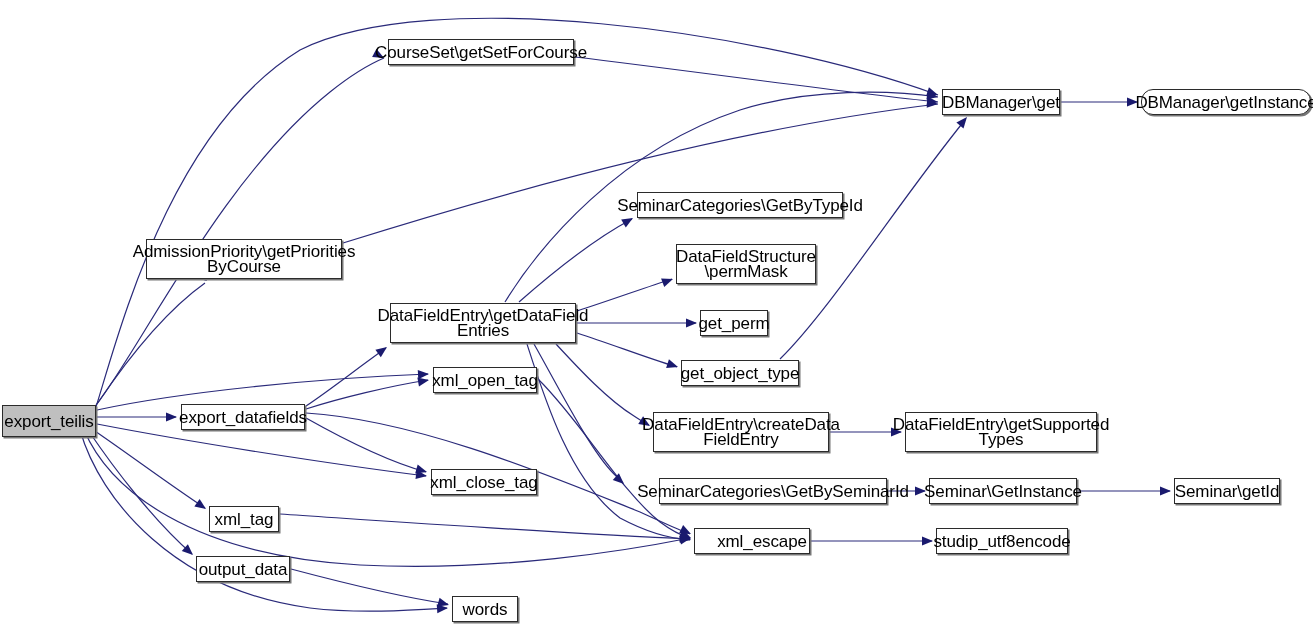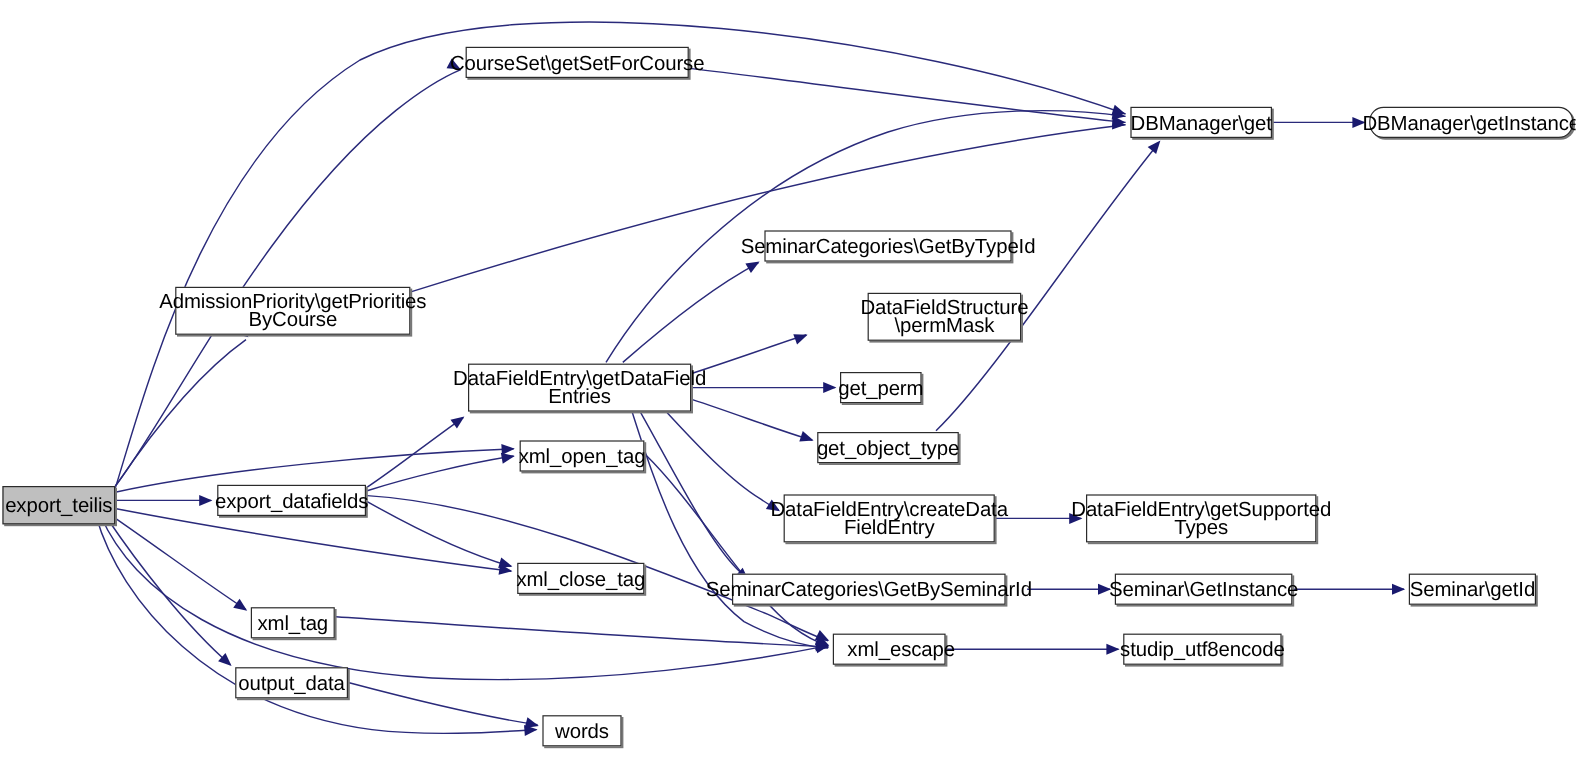--- a/index.html
+++ b/index.html
@@ -127,35 +127,35 @@
       <polygon points="0,0 -11,-4.6 -11,4.6" class="edge-arrow" transform="translate(691,538) rotate(25)"></polygon>
     </svg>
   <div id="node-layer">
       <div class="node-box highlight" style="left: 2px; top: 405px; width: 94px; height: 32px;"><span class="node-label">export_teilis</span></div>
       <div class="node-box" style="left: 388px; top: 39px; width: 186px; height: 26px;"><span class="node-label">CourseSet\getSetForCourse</span></div>
       <div class="node-box" style="left: 942px; top: 89px; width: 118px; height: 26px;"><span class="node-label">DBManager\get</span></div>
       <div class="node-box" style="left: 1141px; top: 89px; width: 170px; height: 26px; border-radius: 12px;"><span class="node-label">DBManager\getInstance</span></div>
       <div class="node-box" style="left: 146px; top: 239px; width: 196px; height: 40px;"><span class="node-label">AdmissionPriority\getPriorities
 ByCourse</span></div>
       <div class="node-box" style="left: 637px; top: 192px; width: 206px; height: 26px;"><span class="node-label">SeminarCategories\GetByTypeId</span></div>
-      <div class="node-box" style="left: 676px; top: 244px; width: 128px; height: 40px; margin-left: 47px;"><span class="node-label">DataFieldStructure
+      <div class="node-box" style="left: 676px; top: 244px; width: 140px; height: 40px;"><span class="node-label">DataFieldStructure
 \permMask</span></div>
       <div class="node-box" style="left: 390px; top: 303px; width: 186px; height: 40px;"><span class="node-label">DataFieldEntry\getDataField
 Entries</span></div>
       <div class="node-box" style="left: 700px; top: 310px; width: 68px; height: 26px;"><span class="node-label">get_perm</span></div>
       <div class="node-box" style="left: 681px; top: 360px; width: 118px; height: 26px;"><span class="node-label">get_object_type</span></div>
       <div class="node-box" style="left: 433px; top: 367px; width: 104px; height: 26px;"><span class="node-label">xml_open_tag</span></div>
       <div class="node-box" style="left: 181px; top: 404px; width: 124px; height: 26px;"><span class="node-label">export_datafields</span></div>
       <div class="node-box" style="left: 653px; top: 412px; width: 176px; height: 40px;"><span class="node-label">DataFieldEntry\createData
 FieldEntry</span></div>
       <div class="node-box" style="left: 905px; top: 412px; width: 192px; height: 40px;"><span class="node-label">DataFieldEntry\getSupported
 Types</span></div>
       <div class="node-box" style="left: 431px; top: 469px; width: 106px; height: 26px;"><span class="node-label">xml_close_tag</span></div>
-      <div class="node-box" style="left: 610px; top: 478px; width: 228px; height: 26px; justify-content: center;"><span class="node-label">SeminarCategories\GetBySeminarId</span></div>
+      <div class="node-box" style="left: 659px; top: 478px; width: 228px; height: 26px; justify-content: center;"><span class="node-label">SeminarCategories\GetBySeminarId</span></div>
       <div class="node-box" style="left: 929px; top: 478px; width: 148px; height: 26px;"><span class="node-label">Seminar\GetInstance</span></div>
       <div class="node-box" style="left: 1174px; top: 478px; width: 106px; height: 26px;"><span class="node-label">Seminar\getId</span></div>
       <div class="node-box" style="left: 209px; top: 506px; width: 70px; height: 26px;"><span class="node-label">xml_tag</span></div>
-      <div class="node-box" style="left: 694px; top: 528px; width: 94px; height: 26px; padding-left: 20px;"><span class="node-label">xml_escape</span></div>
+      <div class="node-box" style="left: 694px; top: 528px; width: 116px; height: 26px; padding-left: 20px;"><span class="node-label">xml_escape</span></div>
       <div class="node-box" style="left: 936px; top: 528px; width: 132px; height: 26px;"><span class="node-label">studip_utf8encode</span></div>
       <div class="node-box" style="left: 196px; top: 556px; width: 94px; height: 26px;"><span class="node-label">output_data</span></div>
       <div class="node-box" style="left: 452px; top: 596px; width: 66px; height: 26px;"><span class="node-label">words</span></div>
     </div>
 </div>
 
 </body></html>

